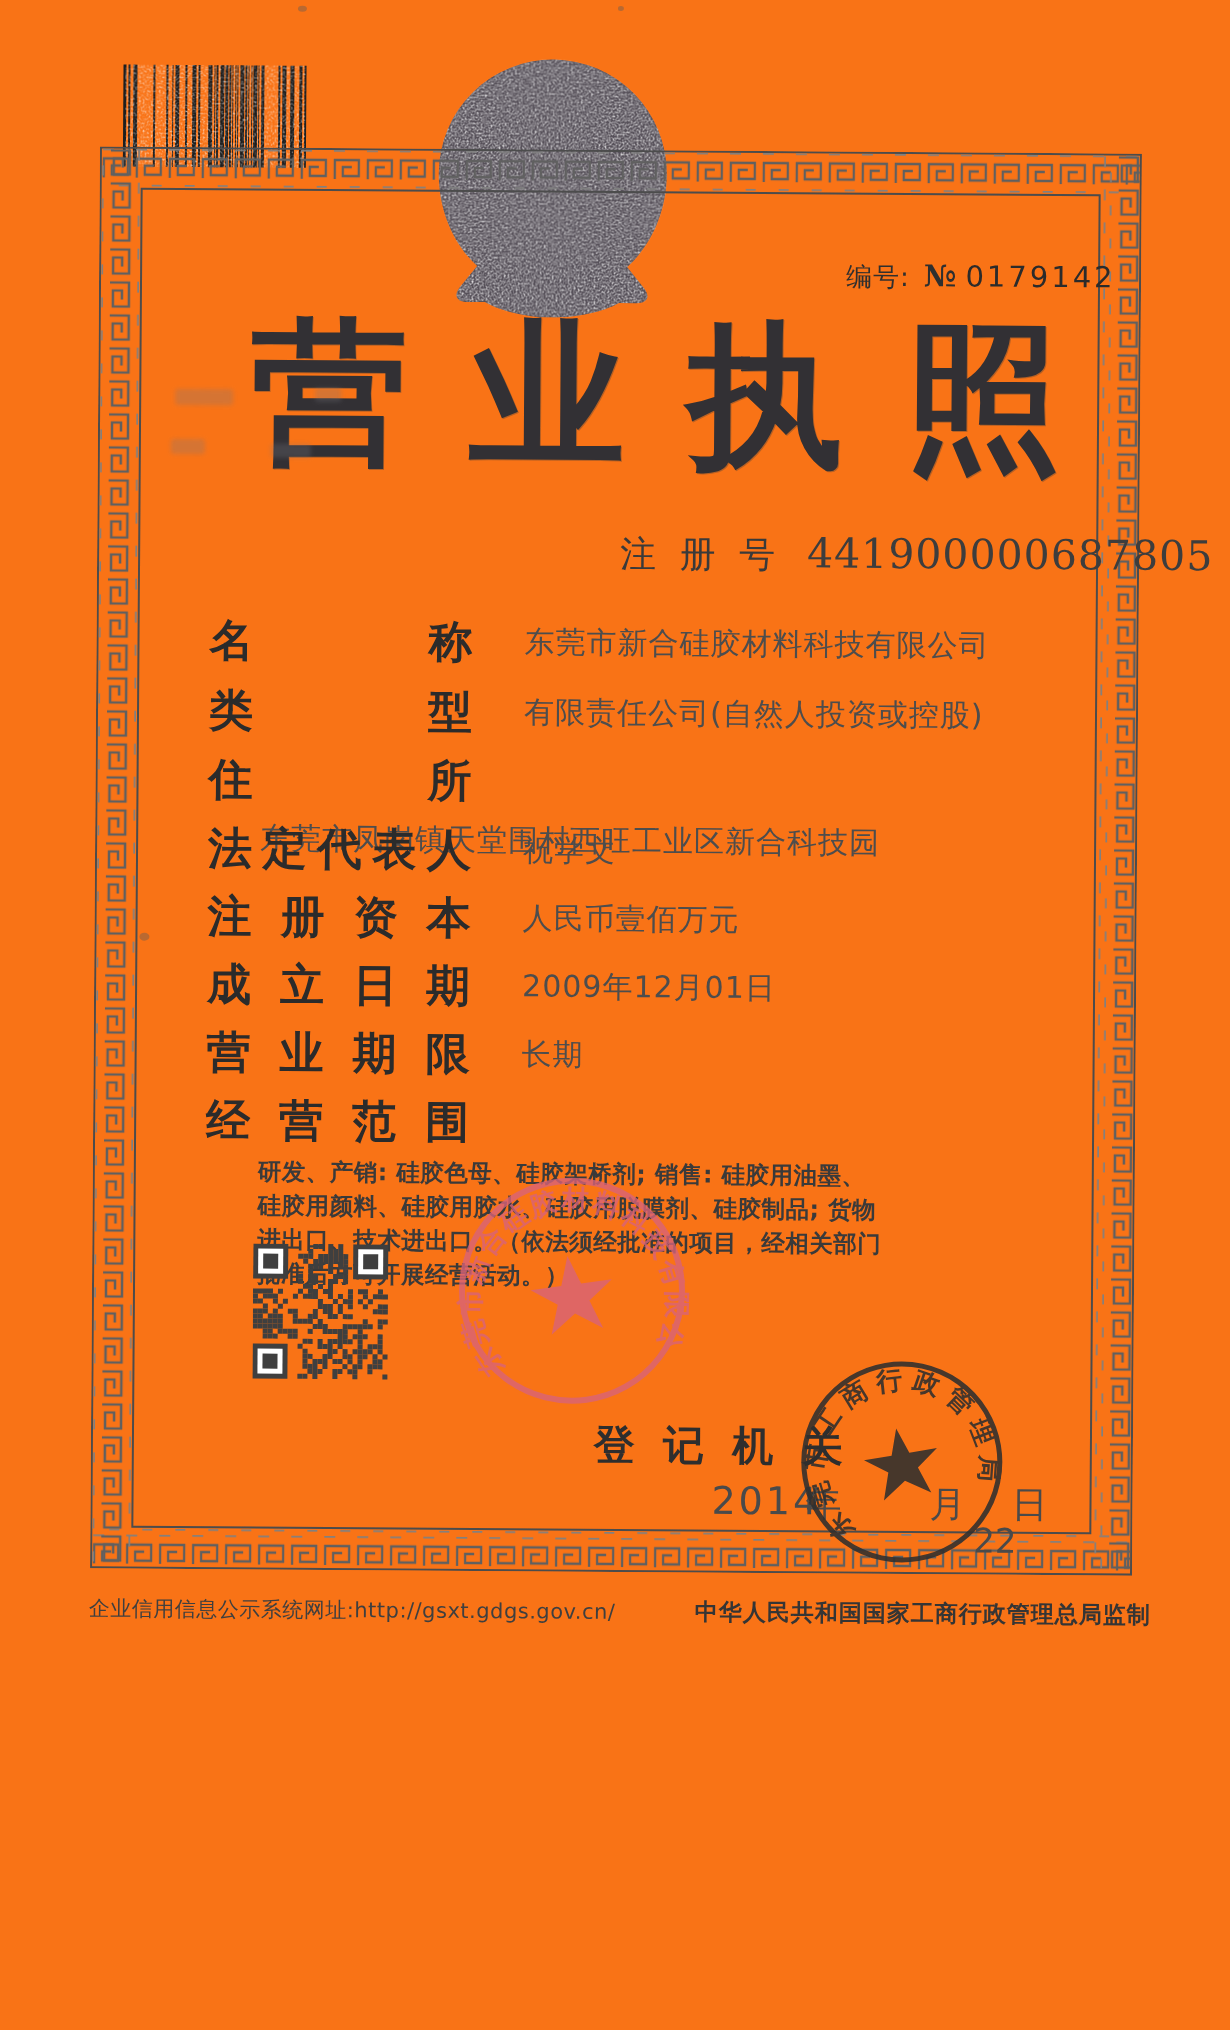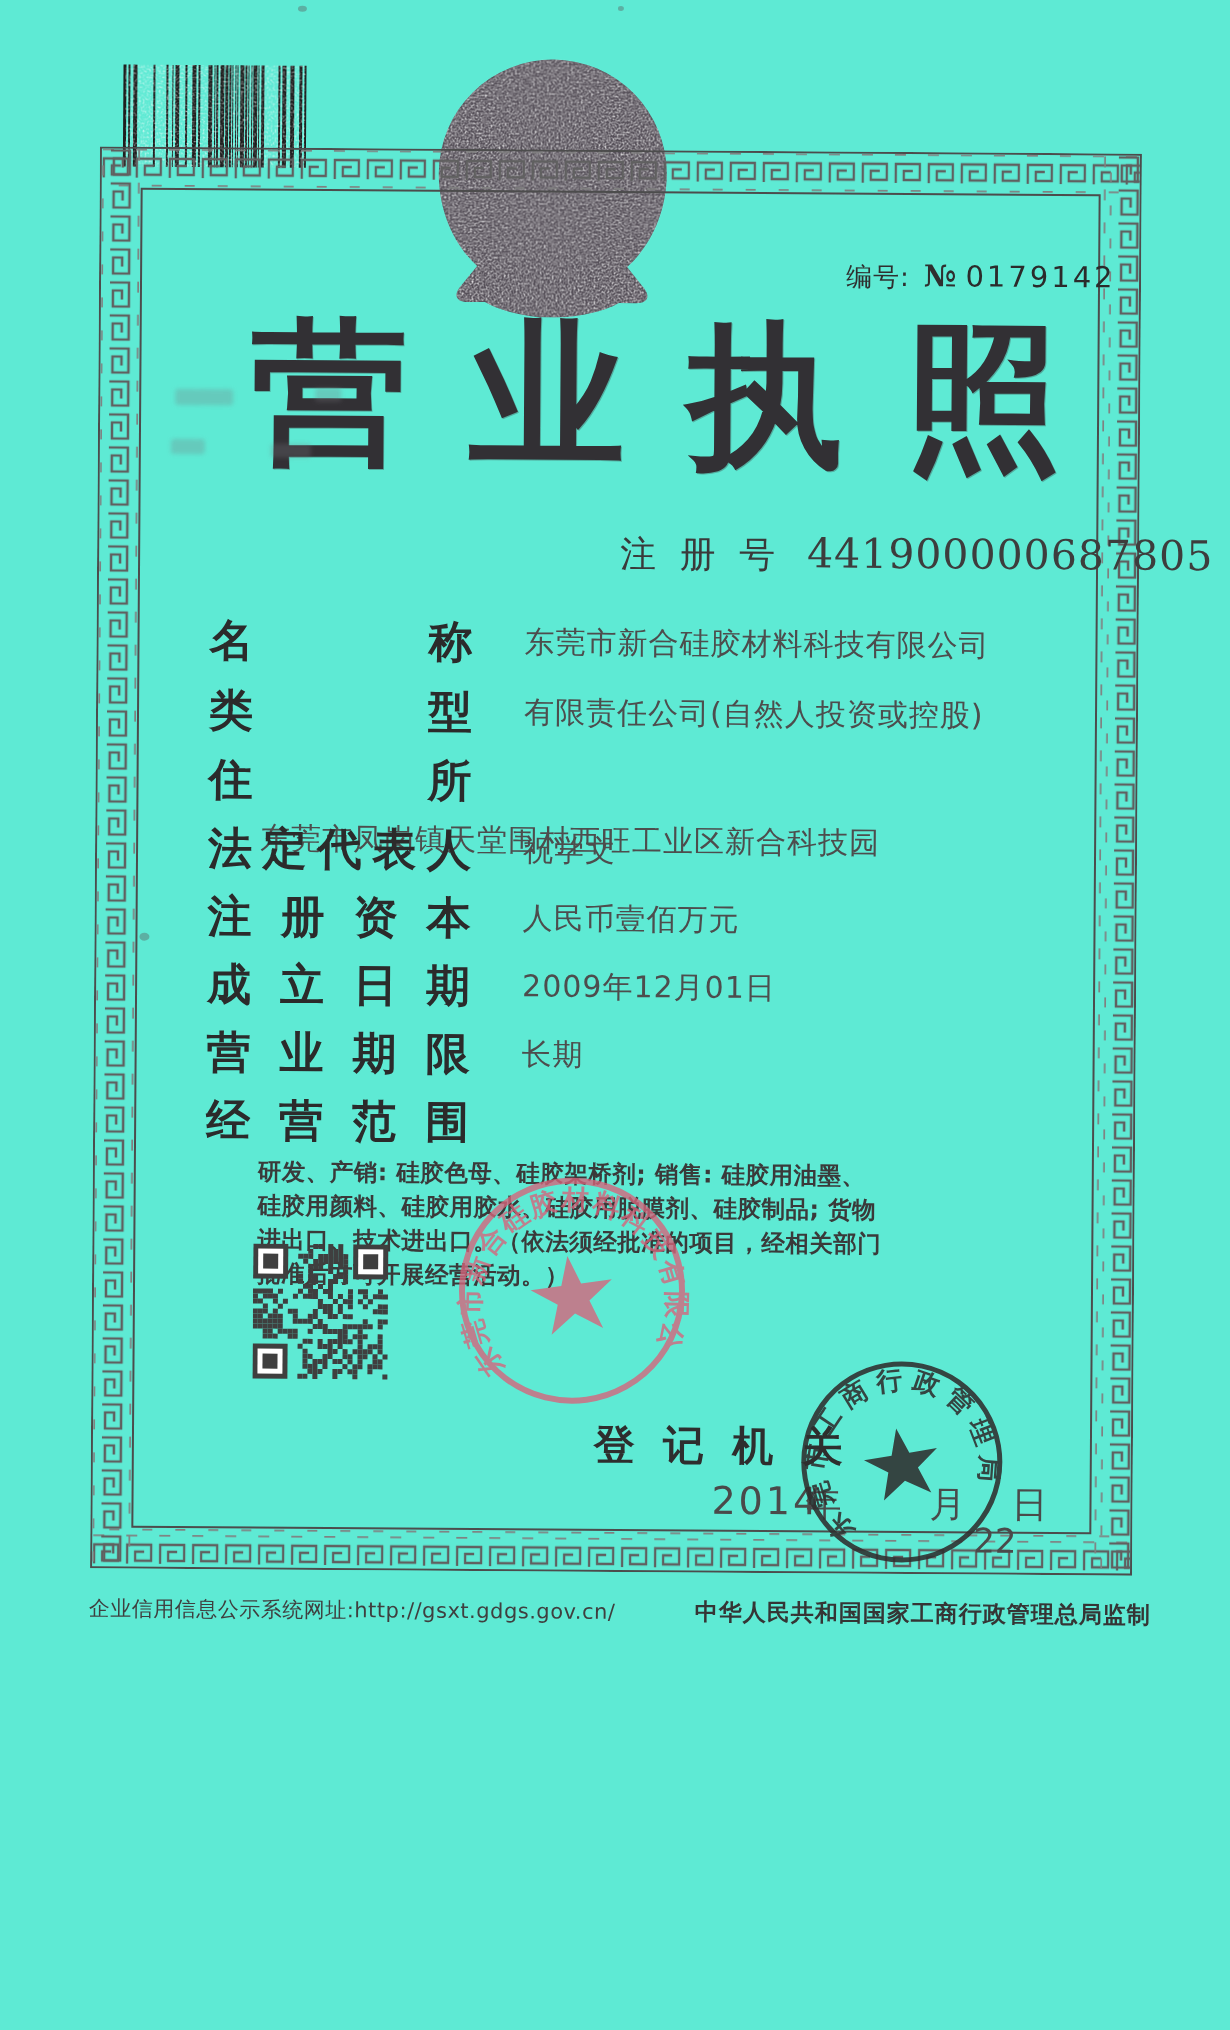--- a/index.html
+++ b/index.html
@@ -1,16 +1,16 @@
 <!DOCTYPE html>
 <html><head>
 <meta charset="utf-8">
 <style>
   html,body{margin:0;padding:0;background:#ffffff;}
-  .page{position:relative;width:1230px;height:2030px;background:#5eead4;overflow:hidden;
+  .page{position:relative;width:1230px;height:2030px;background:#f97316;overflow:hidden;
         font-family:"DejaVu Sans","Liberation Sans",sans-serif;color:#333;}
   .doc{position:absolute;inset:0;transform:rotate(0.4deg);transform-origin:615px 860px;}
   .abs{position:absolute;}
 
   .serial-line{top:256px;left:842px;font-size:26px;color:#2f2f2f;letter-spacing:1px;white-space:nowrap;}
   .serial-line .nosym{font-family:"DejaVu Serif","Liberation Serif",serif;font-weight:700;font-size:30px;margin:0 8px 0 14px;}
   .serial-line .num{font-size:29px;letter-spacing:3px;color:#2b2b2b;}
 
   .title{top:292px;left:248px;width:760px;font-size:156px;font-weight:700;color:#323034;
          letter-spacing:62px;white-space:nowrap;font-family:"DejaVu Sans",sans-serif;

